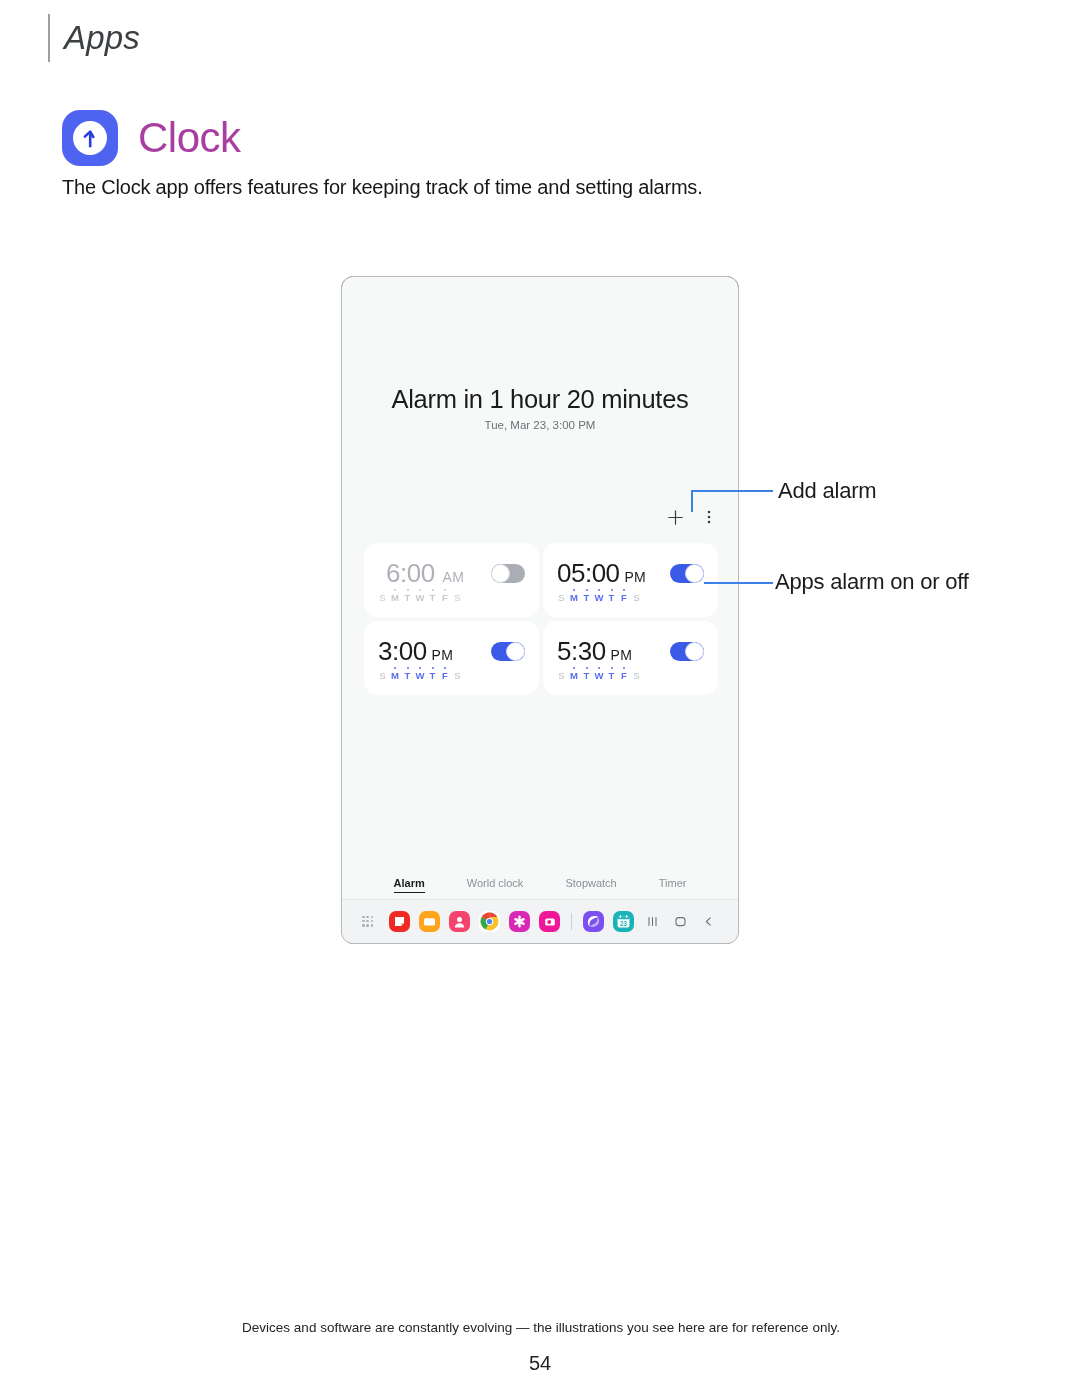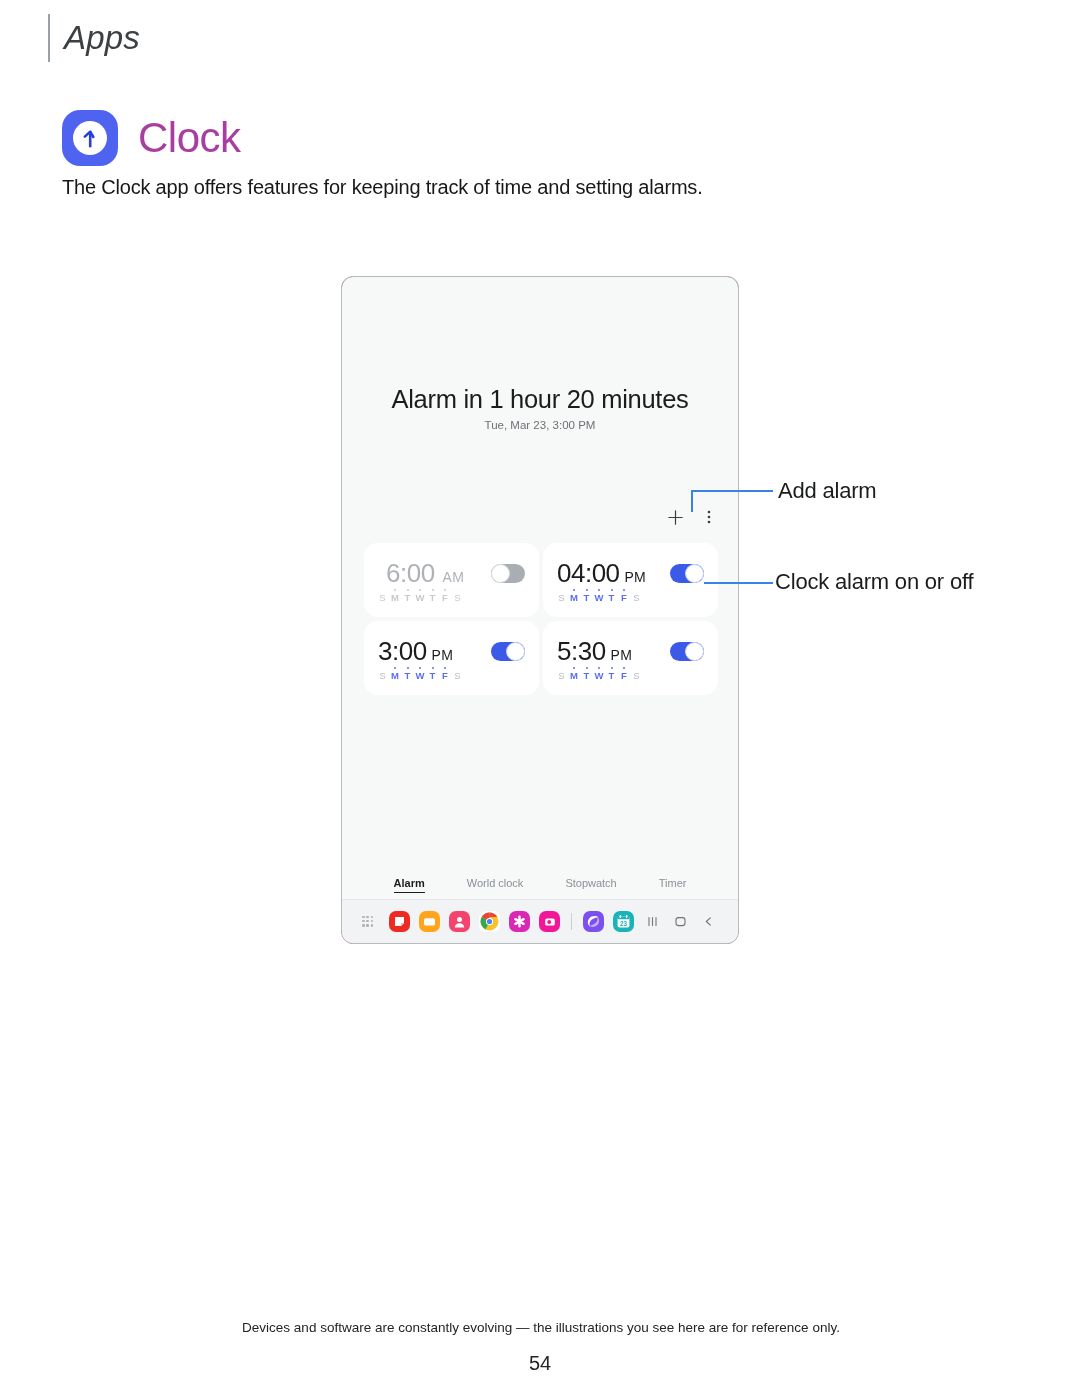--- a/index.html
+++ b/index.html
@@ -398,21 +398,21 @@
           </div>
         </div>
         <div class="switch off">
           <span class="knob"></span>
         </div>
       </div>
 
       <div class="alarm-card">
         <div class="time-block">
           <div class="time-line">
-            <span class="time-main">04:00</span>
+            <span class="time-main">05:00</span>
             <span class="time-ampm">PM</span>
           </div>
           <div class="days">
             <span class="d">S</span>
             <span class="d on">M</span>
             <span class="d on">T</span>
             <span class="d on">W</span>
             <span class="d on">T</span>
             <span class="d on">F</span>
             <span class="d">S</span>
@@ -573,16 +573,16 @@
     </div>
 
   </div>
 </div>
 
 <div class="cl-line" style="left:691px; top:490px; width:2px; height:22px;"></div>
 <div class="cl-line" style="left:691px; top:490px; width:82px; height:2px;"></div>
 <div class="callout-text" style="left:778px; top:478px;">Add alarm</div>
 
 <div class="cl-line" style="left:704px; top:582px; width:69px; height:2px;"></div>
-<div class="callout-text" style="left:775px; top:569px;">Clock alarm on or off</div>
+<div class="callout-text" style="left:775px; top:569px;">Apps alarm on or off</div>
 
 <div class="footer-note">Devices and software are constantly evolving — the illustrations you see here are for reference only.</div>
 <div class="page-num">54</div>
 
 </body></html>

